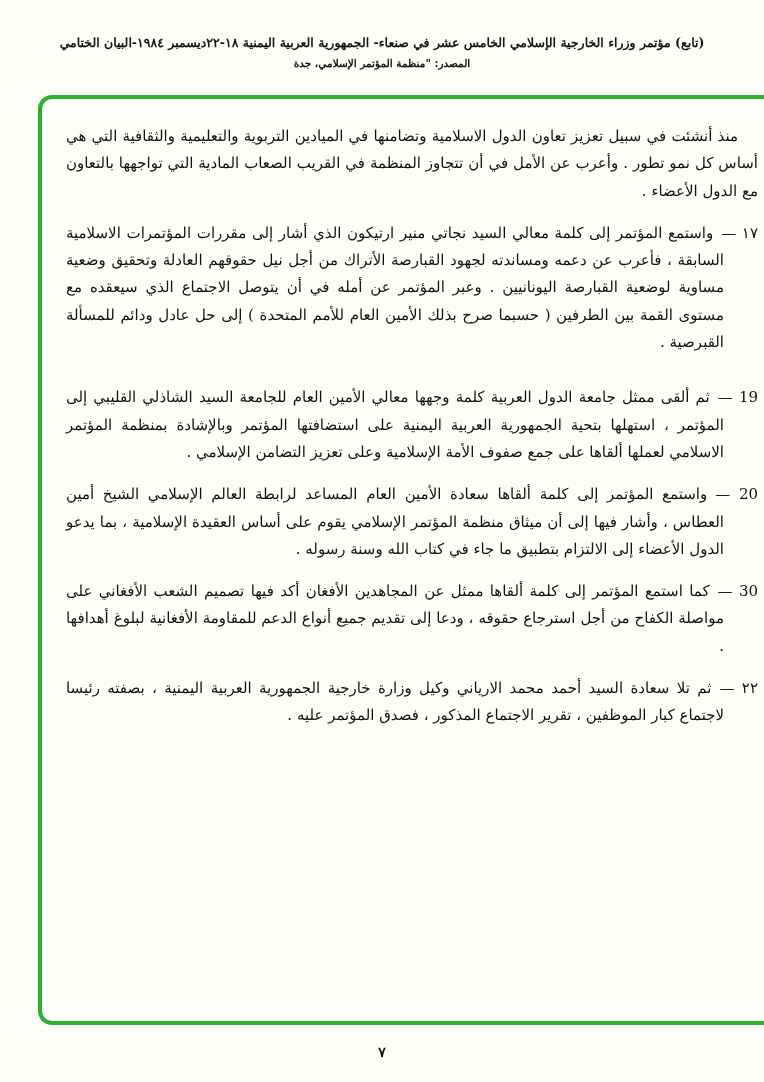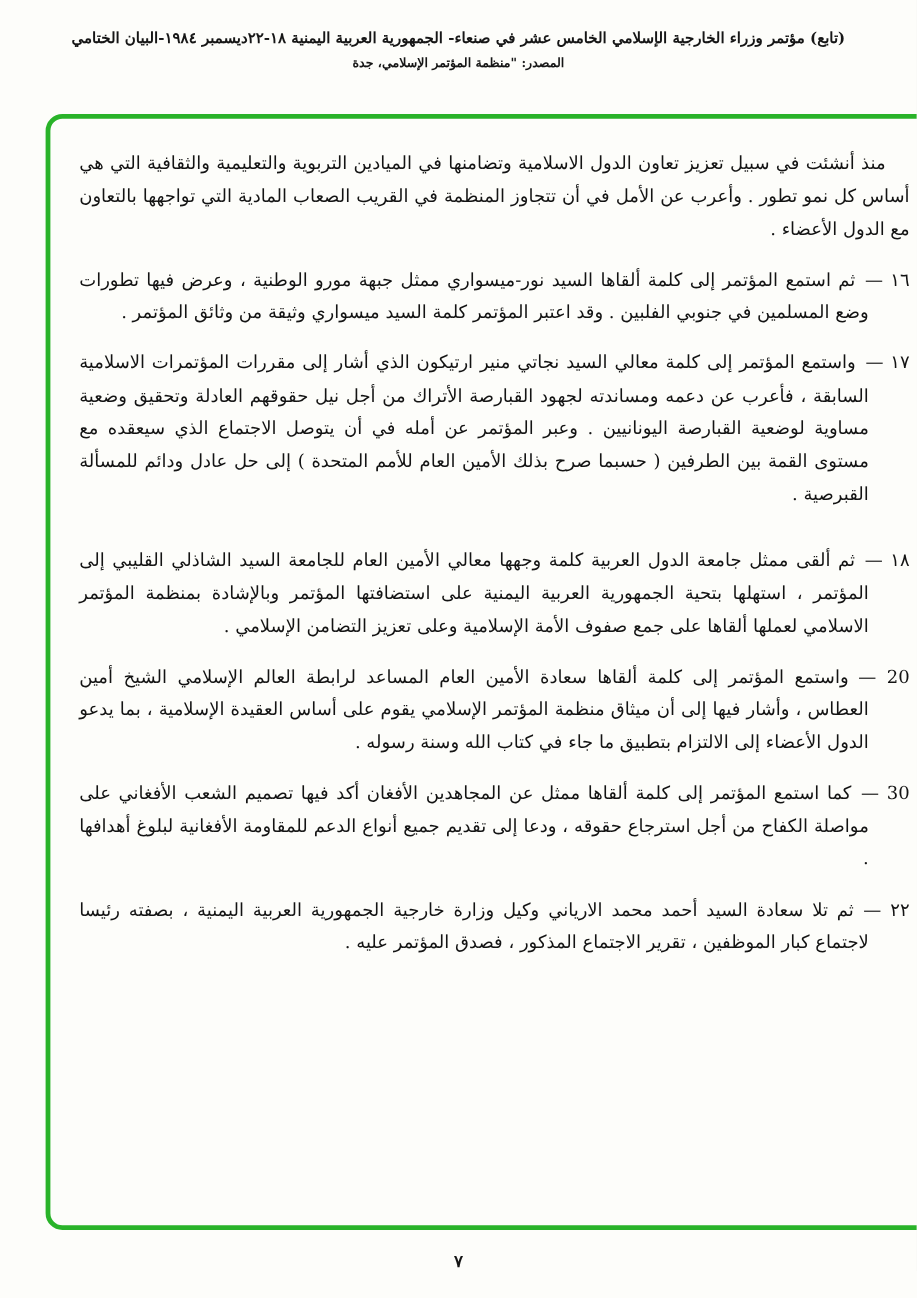--- a/index.html
+++ b/index.html
@@ -12,21 +12,21 @@
     position: relative;
     width: 764px;
     height: 1082px;
     margin: 0 auto;
     background: #fdfdfa;
     overflow: hidden;
     direction: rtl;
   }
   .header {
     position: absolute;
-    top: 24px;
+    top: 35px;
     left: 0;
     right: 0;
     text-align: center;
     color: #161616;
   }
   .header .line1 {
     font-size: 12.5px;
     font-weight: bold;
     letter-spacing: 0.2px;
     margin-bottom: 7px;
@@ -94,30 +94,27 @@
     <div class="line2">المصدر: "منظمة المؤتمر الإسلامي، جدة</div>
   </div>
 
   <div class="green-box">
     <div class="content">
 
       <div class="para intro">
         <span class="ptext">منذ أنشئت في سبيل تعزيز تعاون الدول الاسلامية وتضامنها في الميادين التربوية والتعليمية والثقافية التي هي أساس كل نمو تطور . وأعرب عن الأمل في أن تتجاوز المنظمة في القريب الصعاب المادية التي تواجهها بالتعاون مع الدول الأعضاء .</span>
       </div>
 
-      <div class="para numbered">
-        <span class="num">١٦ —</span><span class="ptext">ثم استمع المؤتمر إلى كلمة ألقاها السيد نور-ميسواري ممثل جبهة مورو الوطنية ، وعرض فيها تطورات وضع المسلمين في جنوبي الفلبين . وقد اعتبر المؤتمر كلمة السيد ميسواري وثيقة من وثائق المؤتمر .</span>
-      </div>
 
       <div class="para numbered">
         <span class="num">١٧ —</span><span class="ptext">واستمع المؤتمر إلى كلمة معالي السيد نجاتي منير ارتيكون الذي أشار إلى مقررات المؤتمرات الاسلامية السابقة ، فأعرب عن دعمه ومساندته لجهود القبارصة الأتراك من أجل نيل حقوقهم العادلة وتحقيق وضعية مساوية لوضعية القبارصة اليونانيين . وعبر المؤتمر عن أمله في أن يتوصل الاجتماع الذي سيعقده مع مستوى القمة بين الطرفين ( حسبما صرح بذلك الأمين العام للأمم المتحدة ) إلى حل عادل ودائم للمسألة القبرصية .</span>
       </div>
 
       <div class="para numbered gap-before">
-        <span class="num">١٨ —</span><span class="ptext">ثم ألقى ممثل جامعة الدول العربية كلمة وجهها معالي الأمين العام للجامعة السيد الشاذلي القليبي إلى المؤتمر ، استهلها بتحية الجمهورية العربية اليمنية على استضافتها المؤتمر وبالإشادة بمنظمة المؤتمر الاسلامي لعملها ألقاها على جمع صفوف الأمة الإسلامية وعلى تعزيز التضامن الإسلامي .</span>
+        <span class="num">19 —</span><span class="ptext">ثم ألقى ممثل جامعة الدول العربية كلمة وجهها معالي الأمين العام للجامعة السيد الشاذلي القليبي إلى المؤتمر ، استهلها بتحية الجمهورية العربية اليمنية على استضافتها المؤتمر وبالإشادة بمنظمة المؤتمر الاسلامي لعملها ألقاها على جمع صفوف الأمة الإسلامية وعلى تعزيز التضامن الإسلامي .</span>
       </div>
 
       <div class="para numbered">
         <span class="num">20 —</span><span class="ptext">واستمع المؤتمر إلى كلمة ألقاها سعادة الأمين العام المساعد لرابطة العالم الإسلامي الشيخ أمين العطاس ، وأشار فيها إلى أن ميثاق منظمة المؤتمر الإسلامي يقوم على أساس العقيدة الإسلامية ، بما يدعو الدول الأعضاء إلى الالتزام بتطبيق ما جاء في كتاب الله وسنة رسوله .</span>
       </div>
 
 
       <div class="para numbered">
         <span class="num">30 —</span><span class="ptext">كما استمع المؤتمر إلى كلمة ألقاها ممثل عن المجاهدين الأفغان أكد فيها تصميم الشعب الأفغاني على مواصلة الكفاح من أجل استرجاع حقوقه ، ودعا إلى تقديم جميع أنواع الدعم للمقاومة الأفغانية لبلوغ أهدافها .</span>
       </div>

